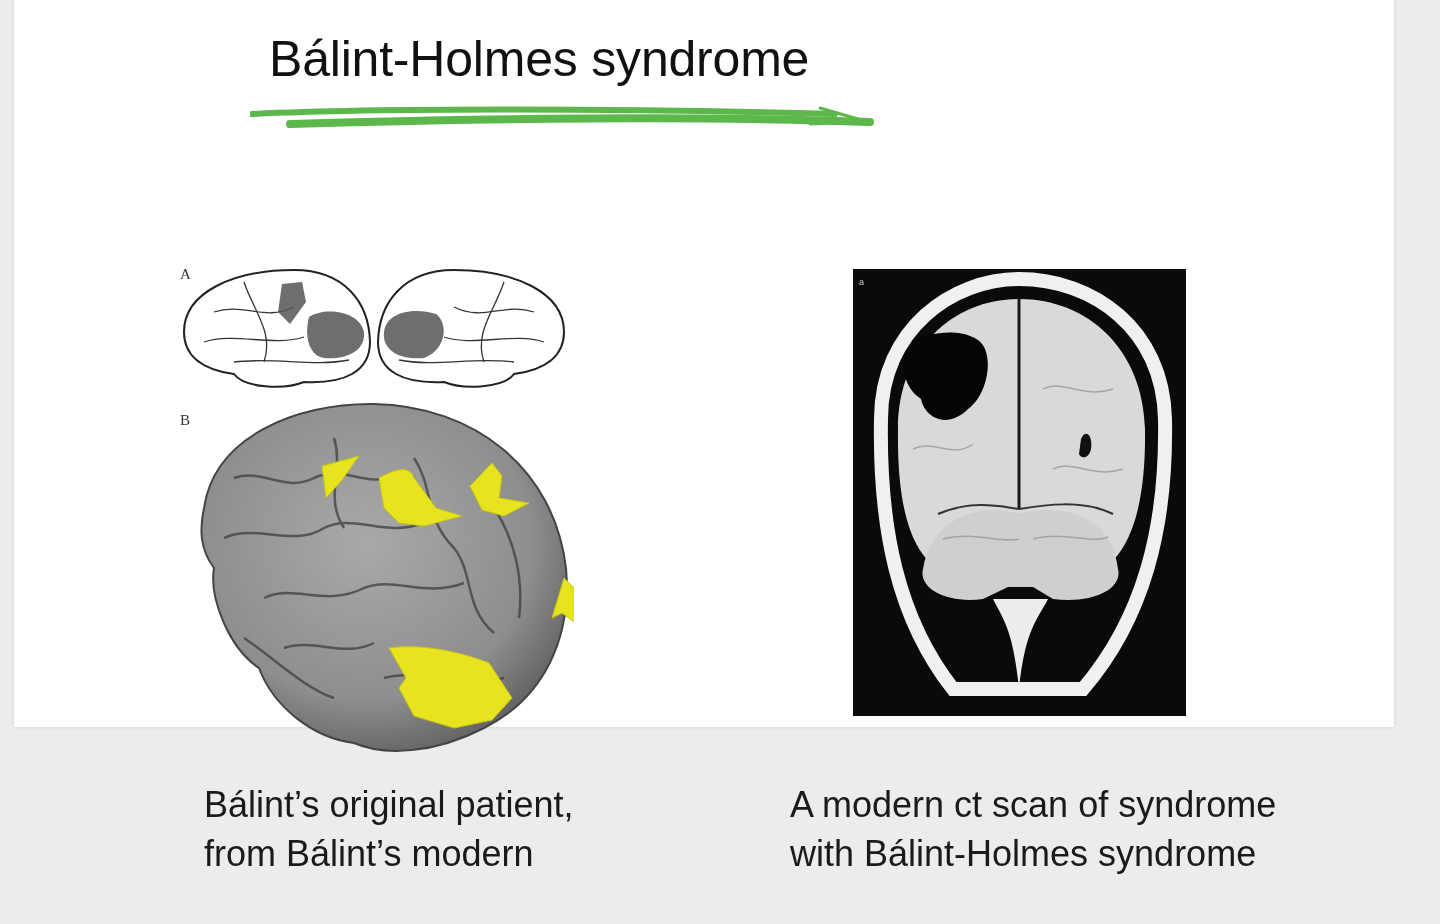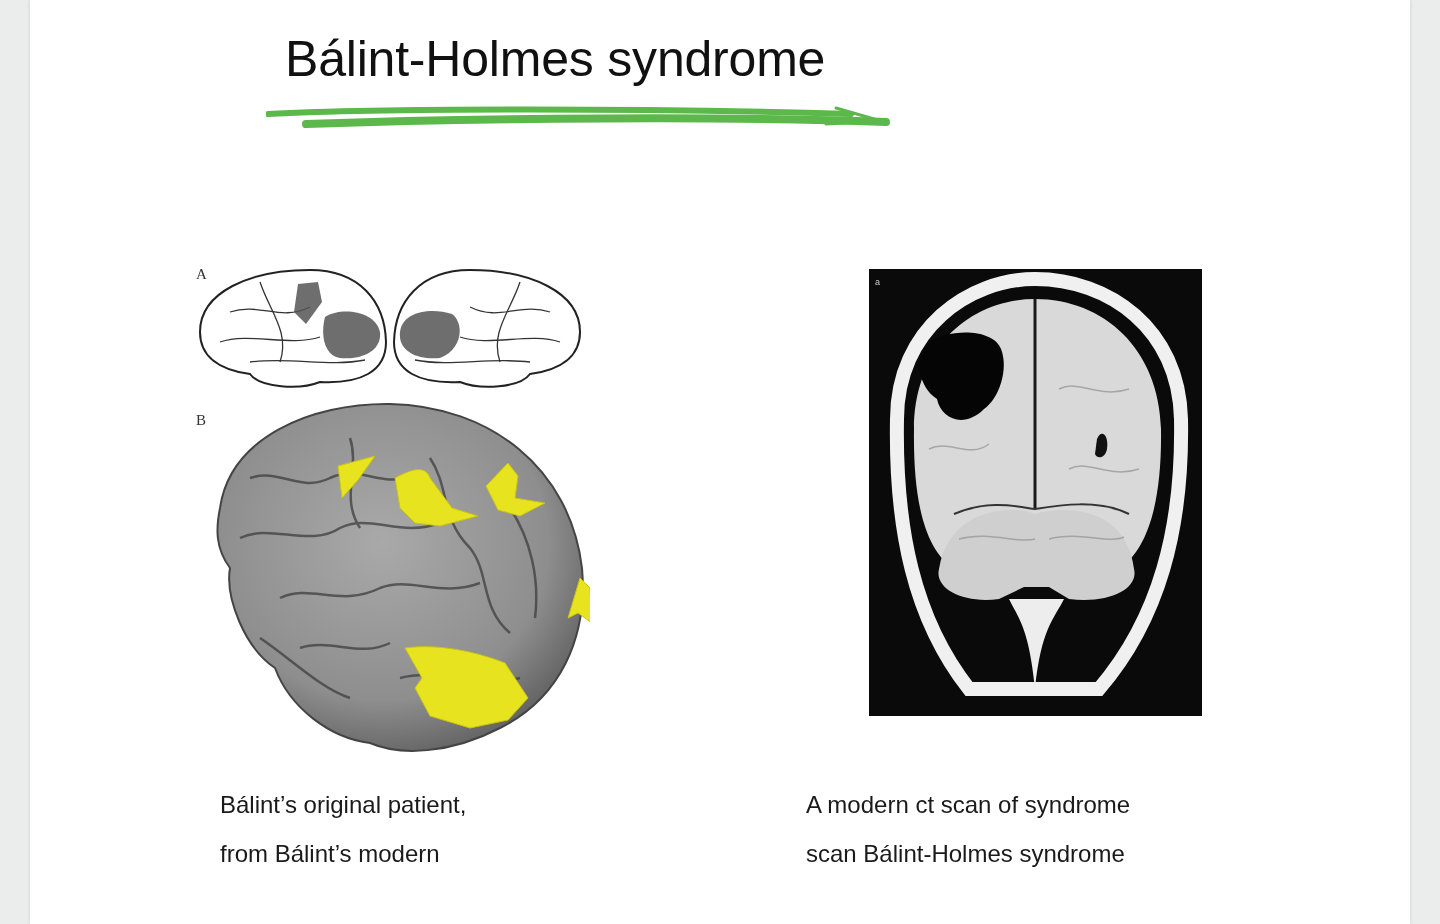--- a/index.html
+++ b/index.html
@@ -3,39 +3,39 @@
   <meta charset="utf-8">
   <style>
     html, body { margin: 0; padding: 0; }
     body {
       width: 1440px; height: 924px; overflow: hidden;
       background: #ebeded;
       font-family: "Liberation Sans", sans-serif;
       position: relative;
     }
     .slide {
-      position: absolute; left: 30px; top: 0; width: 1380px; height: 924px;
+      position: absolute; left: 14px; top: 0; width: 1380px; height: 727px;
       background: #ffffff;
       box-shadow: 0 0 4px rgba(0,0,0,0.12);
     }
     .title {
       position: absolute; left: 255px; top: 30px;
       font-size: 50px; color: #111; letter-spacing: -0.2px;
       margin: 0; font-weight: normal; white-space: nowrap;
     }
     .underline { position: absolute; left: 236px; top: 104px; width: 630px; height: 32px; }
     .figure-a { position: absolute; left: 160px; top: 262px; width: 400px; height: 135px; }
     .figure-b { position: absolute; left: 160px; top: 398px; width: 400px; height: 362px; }
     .panel-label { position: absolute; font-family: "Liberation Serif", serif; font-size: 15px; color: #333; }
     .scan {
       position: absolute; left: 839px; top: 269px; width: 333px; height: 447px;
       background: #0a0a0a;
     }
     .caption {
-      position: absolute; font-size: 24px; color: #1a1a1a; line-height: 49px; white-space: nowrap;
+      position: absolute; font-size: 36px; color: #1a1a1a; line-height: 49px; white-space: nowrap;
     }
     .caption span { display: block; }
   </style>
 </head>
 <body>
 
 <div class="slide">
 
   <h1 class="title">Bálint-Holmes syndrome</h1>
 
@@ -123,16 +123,16 @@
     </svg>
   </div>
 
   <div class="caption" style="left:190px;top:780px;">
     <span>Bálint’s original patient,</span>
     <span>from Bálint’s modern</span>
   </div>
 
   <div class="caption" style="left:776px;top:780px;">
     <span>A modern ct scan of syndrome</span>
-    <span>scan Bálint-Holmes syndrome</span>
+    <span>with Bálint-Holmes syndrome</span>
   </div>
 
 </div>
 
 </body></html>

